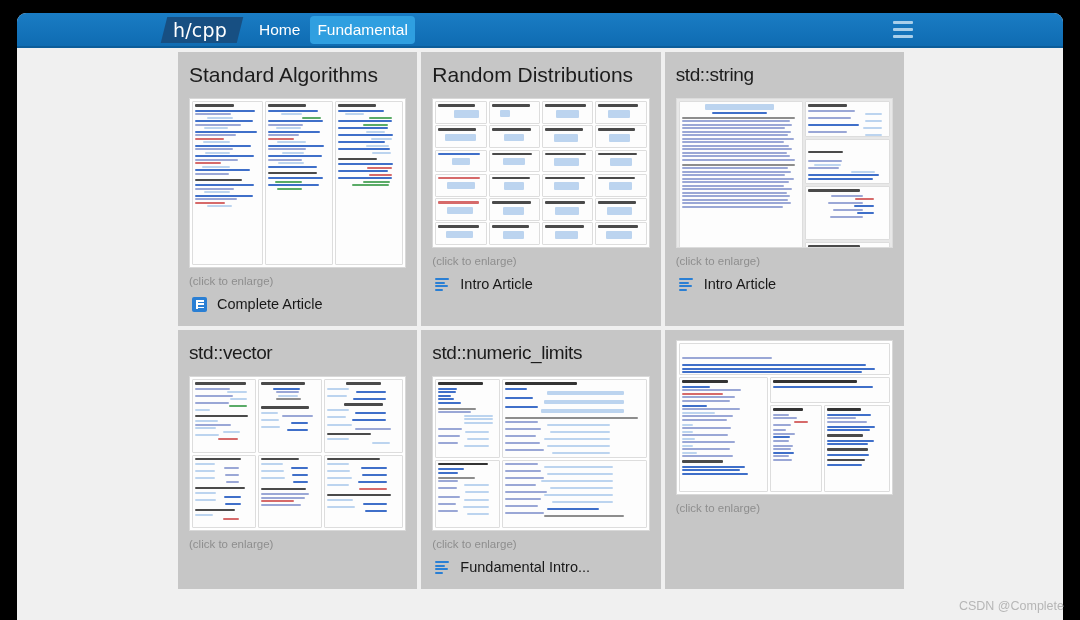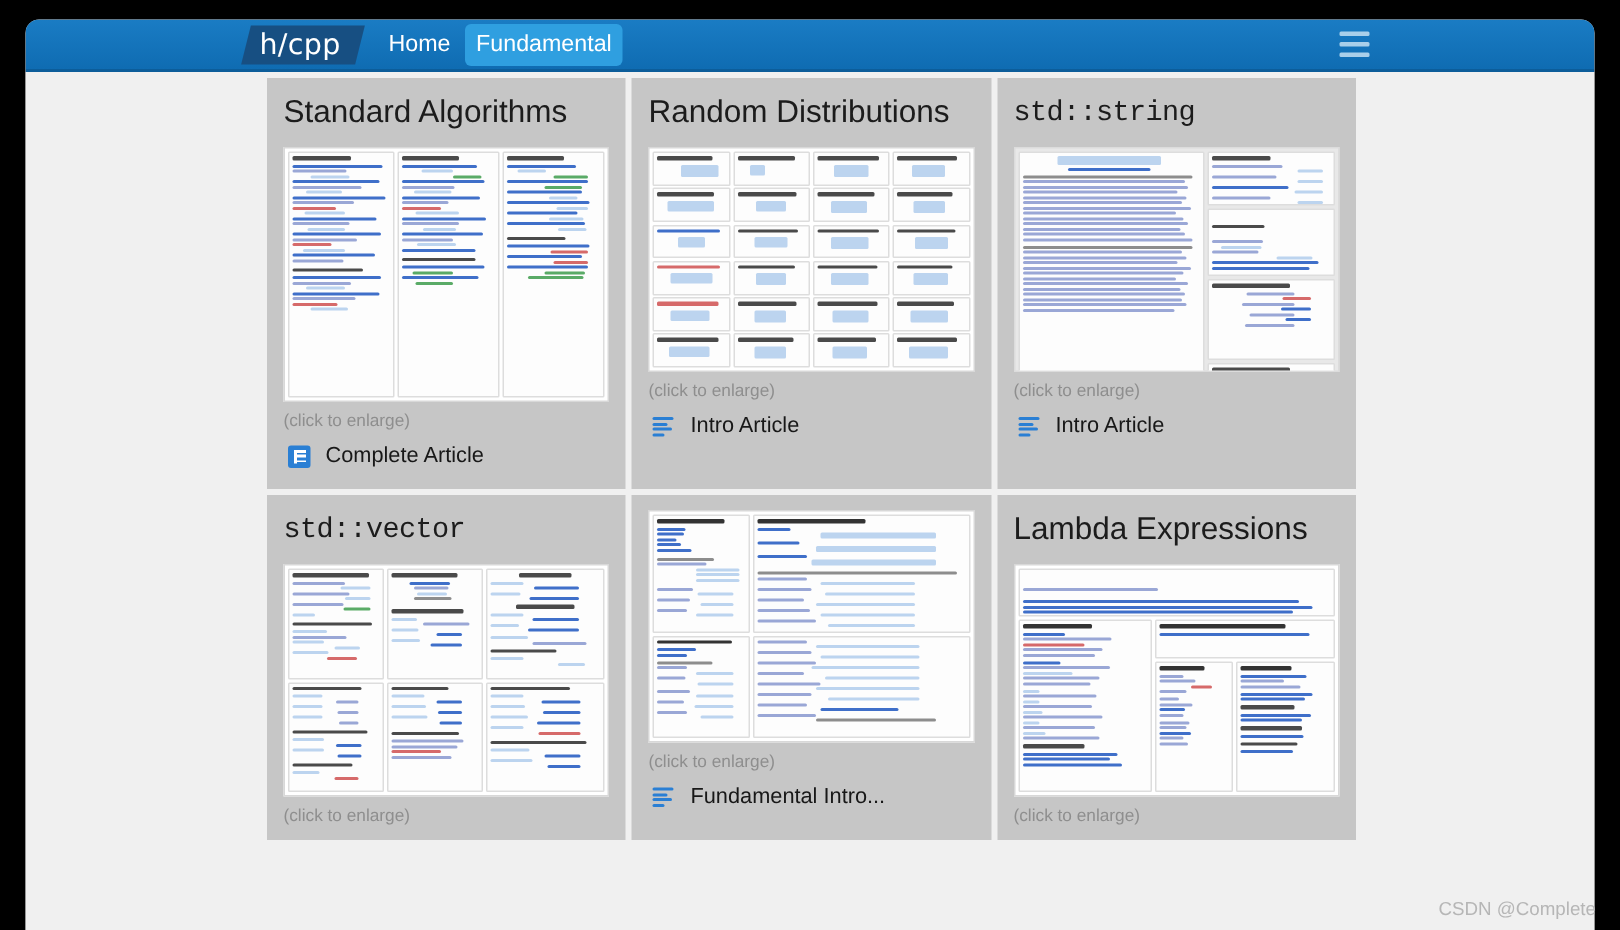--- a/index.html
+++ b/index.html
@@ -121,21 +121,21 @@
   .card-title {
     color: #1c1c1c;
     font-size: 21px;
     line-height: 26px;
     margin-bottom: 10px;
     font-family: "Liberation Sans", sans-serif;
     white-space: nowrap;
     overflow: hidden;
   }
   .card-title.mono {
-    font-family: Liberation Mono, monospace;
+    font-family: Liberation Sans, sans-serif;
     font-size: 19px;
     letter-spacing: -0.4px;
   }
   .thumb {
     width: 100%;
     background: #ffffff;
     border: 1px solid #d8d8d8;
     box-sizing: border-box;
     overflow: hidden;
     position: relative;
@@ -648,20 +648,21 @@
                   <div class="ph b" style="width:32%;margin-left:50%"></div>
                 <div class="ph box" style="width:38%"></div>
                   <div class="ph b" style="width:30%;margin-left:52%"></div>
               </div>
             </div>
           </div>
           <div class="caption">(click to enlarge)</div>
         </div>
 
         <div class="card">
+          <div class="card-title mono">std::numeric_limits</div>
           <div class="thumb" style="height:155px">
             <div class="thumb-inner" style="grid-template-columns:0.72fr 1.6fr;grid-template-rows:1.15fr 1fr;">
               <div class="panel">
                 <div class="ph t" style="width:76%;background:#333"></div>
                 <div class="ph b" style="width:32%"></div>
                   <div class="ph b" style="width:30%"></div>
                 <div class="ph b" style="width:22%"></div>
                   <div class="ph b" style="width:26%"></div>
                 <div class="ph b" style="width:38%"></div>
                 <div class="ph k" style="width:64%;margin-top:4px"></div>
@@ -740,21 +741,20 @@
                   <i></i>
                   <i></i>
                   <i></i>
                 </span>
               <span class="link-label">Fundamental Intro...</span>
             </div>
           </div>
         </div>
 
         <div class="card">
-          <div class="card-title">Lambda Expressions</div>
           <div class="thumb" style="height:155px">
             <div class="thumb-inner" style="grid-template-columns:1fr;grid-template-rows:0.28fr 1fr;">
               <div class="panel">
                 <div class="ph" style="width:44%;display:inline-block"></div>
                 <div class="ph b" style="width:90%"></div>
                 <div class="ph b" style="width:94%"></div>
                 <div class="ph b" style="width:88%"></div>
               </div>
               <div style="display:grid;grid-template-columns:1fr 1.35fr;gap:2px;">
                 <div class="panel">

